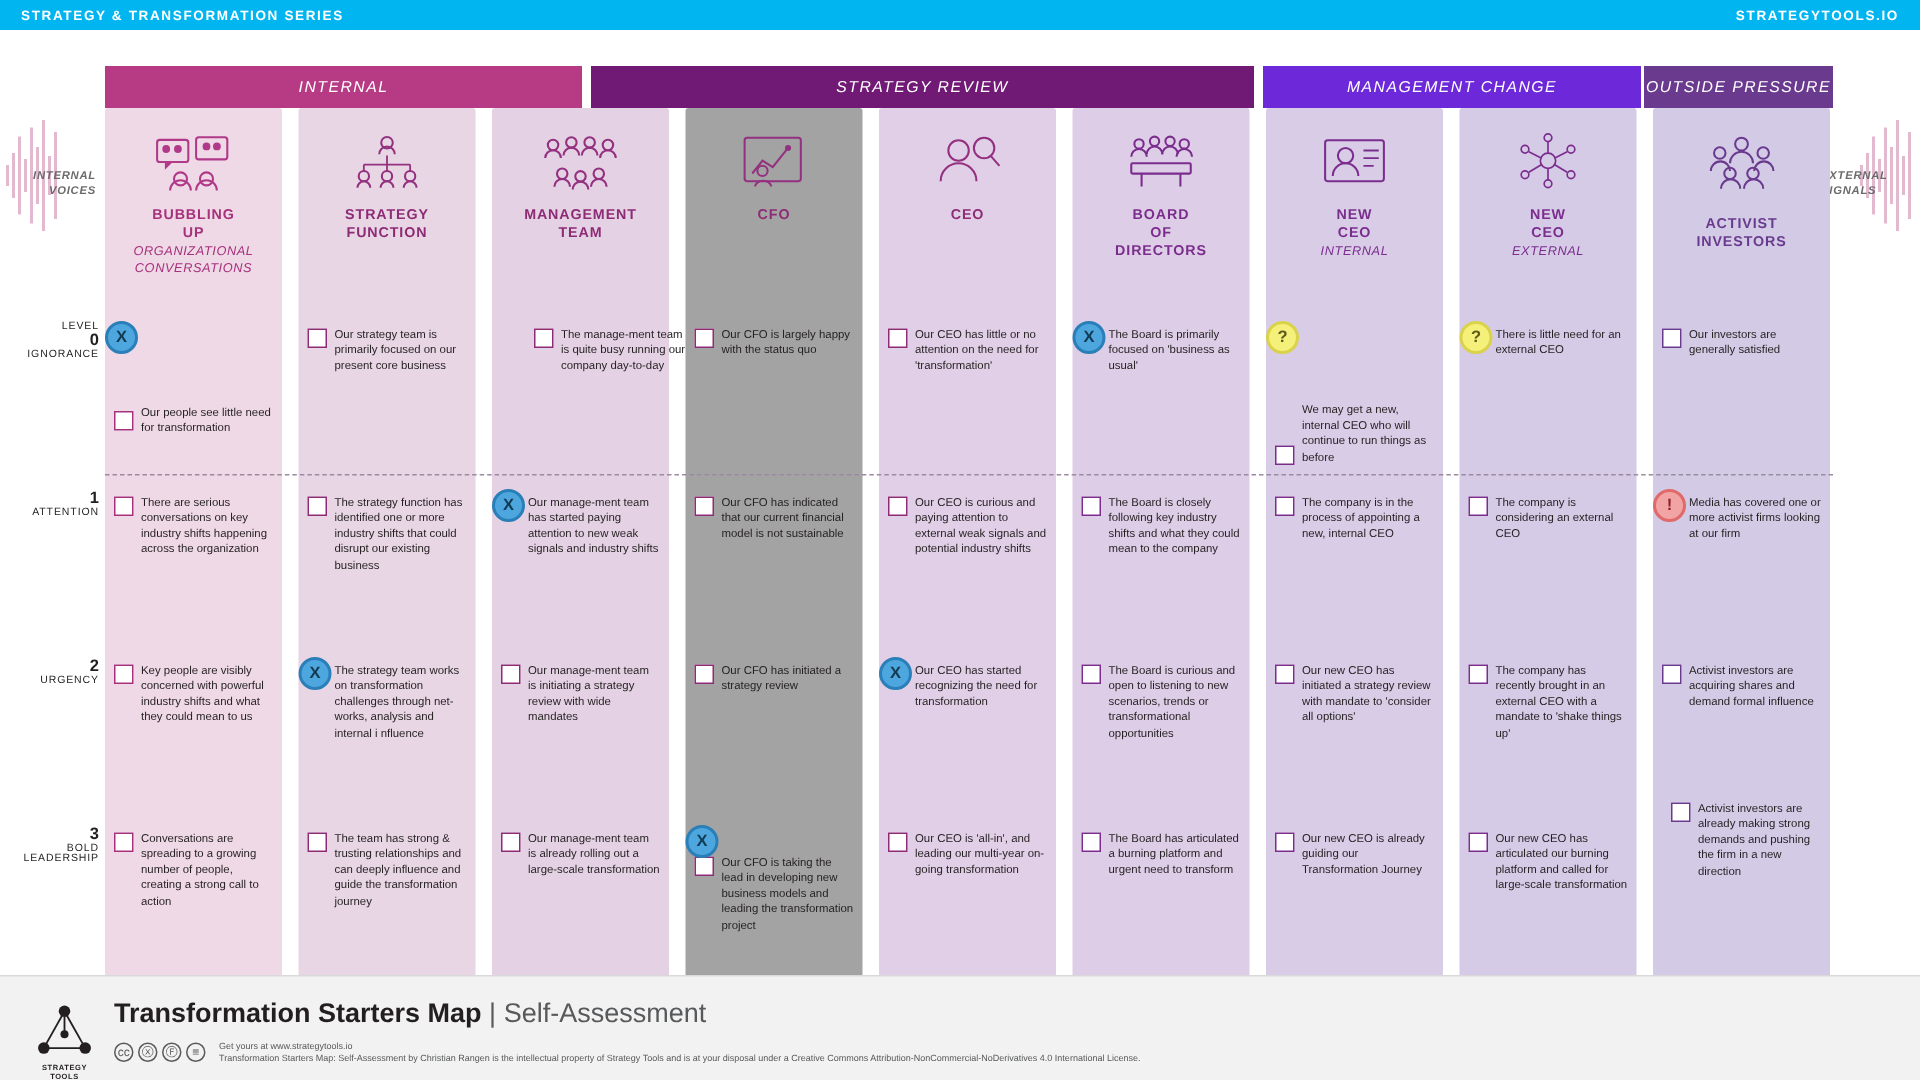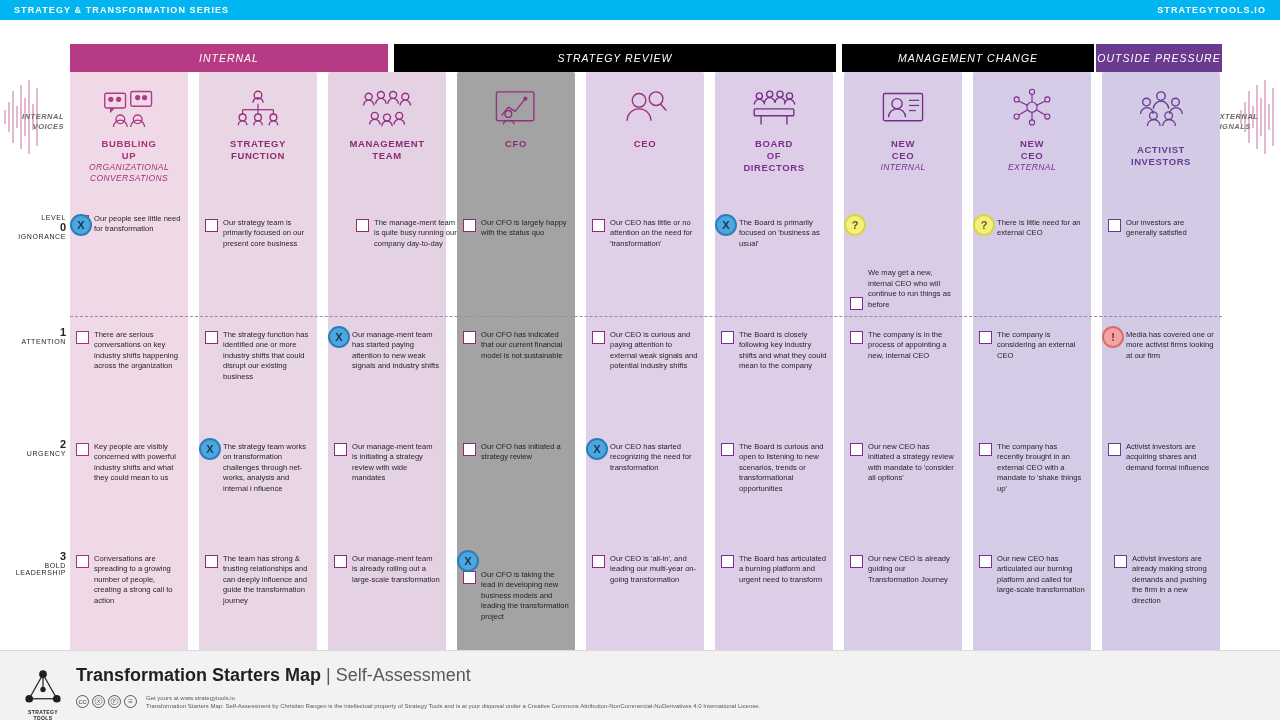--- a/index.html
+++ b/index.html
@@ -179,22 +179,22 @@
 
     <div class="side-note" style="left:10px; top:92px; width:54px; text-align:right;">
       <span>INTERNAL</span><br><span>VOICES</span>
     </div>
     <div class="side-note" style="right:10px; top:92px; width:56px; text-align:left;">
       <span>EXTERNAL</span><br><span>SIGNALS</span>
     </div>
 
     <div class="groups" id="groups">
         <div class="group" style="left: 0px; width: 318px; background: rgb(183, 59, 132);">INTERNAL</div>
-        <div class="group" style="left: 324px; width: 442px; background: #000000;">STRATEGY REVIEW</div>
-        <div class="group" style="left: 772px; width: 252px; background: #000000;">MANAGEMENT CHANGE</div>
+        <div class="group" style="left: 324px; width: 442px; background: #701a75;">STRATEGY REVIEW</div>
+        <div class="group" style="left: 772px; width: 252px; background: #6d28d9;">MANAGEMENT CHANGE</div>
         <div class="group" style="left: 1026px; width: 126px; background: rgb(106, 58, 143);">OUTSIDE PRESSURE</div>
       </div>
     <div class="cols" id="cols">
         <div class="col" style="left: 0px; background: rgb(239, 217, 230);">
           <div class="col-head">
             <div class="col-icon">
               <svg viewBox="0 0 60 46" width="52" height="42">
                 <rect x="2" y="6" width="24" height="17" rx="2" fill="none" stroke="#b0398a" stroke-width="1.6"></rect>
                 <polygon points="8,23 8,29 14,23" fill="#b0398a"></polygon>
                 <circle cx="9" cy="13" r="3" fill="#b0398a"></circle>
@@ -204,21 +204,21 @@
                 <circle cx="48" cy="11" r="3" fill="#b0398a"></circle>
                 <circle cx="20" cy="36" r="5" fill="none" stroke="#b0398a" stroke-width="1.6"></circle>
                 <path d="M12 45 a8 8 0 0 1 16 0" fill="none" stroke="#b0398a" stroke-width="1.6"></path>
                 <circle cx="40" cy="36" r="5" fill="none" stroke="#b0398a" stroke-width="1.6"></circle>
                 <path d="M32 45 a8 8 0 0 1 16 0" fill="none" stroke="#b0398a" stroke-width="1.6"></path>
               </svg>
             </div>
             <div class="col-title" style="color: rgb(166, 49, 124);">BUBBLING<br>UP</div>
             <div class="col-sub" style="color: rgb(166, 49, 124);">ORGANIZATIONAL<br>CONVERSATIONS</div>
           </div>
-          <div class="cell" style="top: 136px; height: 104px;">
+          <div class="cell" style="top: 156px; height: 104px; align-items: center;">
             <div class="chk" style="border-color: rgb(166, 49, 124);"></div>
             <div class="cell-text">Our people see little need for transformation</div>
           </div>
           <div class="cell" style="top: 252px; height: 104px;">
             <div class="chk" style="border-color: rgb(166, 49, 124);"></div>
             <div class="cell-text">There are serious conversations on key industry shifts happening across the organization</div>
           </div>
           <div class="cell" style="top: 364px; height: 104px;">
             <div class="chk" style="border-color: rgb(166, 49, 124);"></div>
             <div class="cell-text">Key people are visibly concerned with powerful industry shifts and what they could mean to us</div>
@@ -510,21 +510,21 @@
             <div class="cell-text">Our investors are generally satisfied</div>
           </div>
           <div class="cell" style="top: 252px; height: 104px;">
             <div class="chk" style="border-color: rgb(106, 58, 143);"></div>
             <div class="cell-text">Media has covered one or more activist firms looking at our firm</div>
           </div>
           <div class="cell" style="top: 364px; height: 104px;">
             <div class="chk" style="border-color: rgb(106, 58, 143);"></div>
             <div class="cell-text">Activist investors are acquiring shares and demand formal influence</div>
           </div>
-          <div class="cell" style="top: 476px; height: 104px; padding-left: 12px;">
+          <div class="cell" style="top: 456px; height: 104px; padding-left: 12px;">
             <div class="chk" style="border-color: rgb(106, 58, 143);"></div>
             <div class="cell-text">Activist investors are already making strong demands and pushing the firm in a new direction</div>
           </div>
         </div>
         <div class="mark ex" style="left: 1032px; top: 282px;">!</div>
       </div>
     <div class="dashline"></div>
     <div id="rowlabels">
         <div class="rowlabel leftlab" style="top: 194px;">
           <div class="lv">LEVEL</div>

